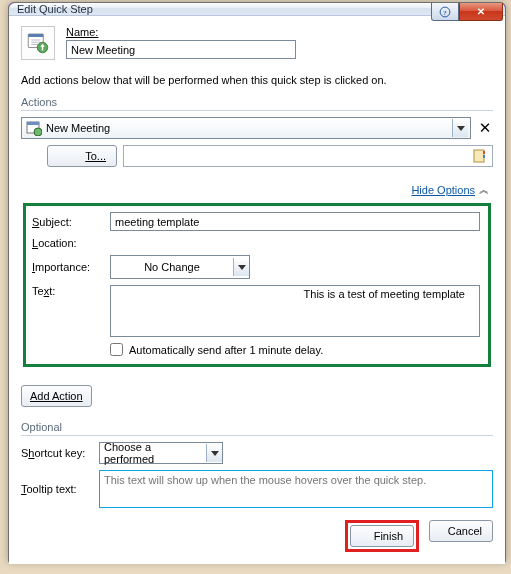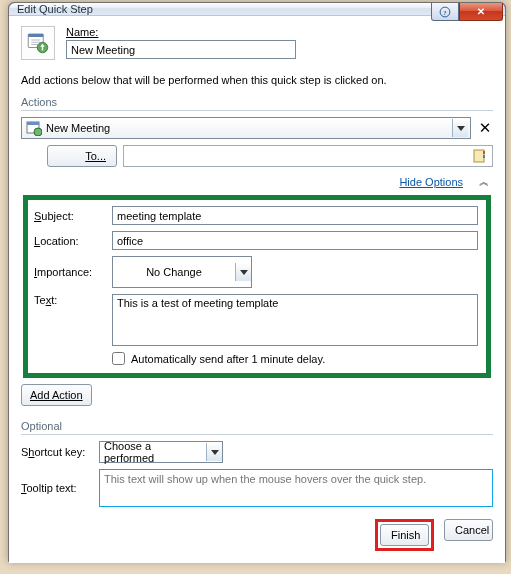--- a/index.html
+++ b/index.html
@@ -116,52 +116,53 @@
   .to-btn { width: 70px; text-decoration: underline; }
   .to-field {
     flex: 1; height: 22px;
     border: 1px solid #a0aebc;
     padding: 0 4px;
     display: flex; align-items: center; justify-content: flex-end;
     background: #fff;
   }
   .addrbook-icon { width: 16px; height: 16px; }
 
-  .hide-row { display: flex; justify-content: flex-end; align-items: center; gap: 16px; margin: 4px 4px 6px 0;}
+  .hide-row { display: flex; justify-content: flex-end; align-items: center; gap: 4px; margin: 12px 4px 6px 0;}
   .link { color: #0b57a8; text-decoration: underline; cursor: pointer; }
   .chev { font-size: 10px; color: #333; }
 
   .red-box {
-    border: 5px solid #15803d;
+    border: 3px solid #15803d;
     padding: 6px 8px 8px 6px;
-    margin: 0 2px 6px 2px;
+    margin: 0 2px 18px 2px;
   }
   .form-row { display: flex; align-items: center; margin-bottom: 6px; gap: 6px;}
   .form-row .lbl { width: 72px; }
   .u { text-decoration: underline; }
   .fld {
     flex: 1; height: 19px;
     border: 1px solid #7a8a99;
     padding: 1px 4px;
     font: inherit;
   }
   .imp-combo {
-    width: 140px; height: 32px;
+    width: 140px; height: 24px;
     border: 1px solid #7a8a99;
     display: flex; align-items: center;
     background: #fff;
   }
   .imp-combo span { flex: 1; text-align: center; }
   .textarea {
     flex: 1;
     height: 52px;
     border: 1px solid #7a8a99;
-    padding: 2px 4px;
+    padding: 2px 14px;
     font: inherit;
     resize: none;
+    text-align: right;
   }
   .check-row { display: flex; align-items: center; gap: 6px; margin-left: 78px; margin-top: 2px;}
   .check-row input { width: 13px; height: 13px; margin: 0;}
 
   .add-action { margin: 0 0 14px 0; }
   .add-action .btn { text-decoration: underline; padding: 0 8px; }
 
   .optional-block {}
   .opt-row { display: flex; align-items: center; gap: 6px; margin-bottom: 6px;}
   .opt-row .lbl { width: 72px; }
@@ -180,21 +181,21 @@
     padding: 3px 4px;
     font: inherit;
     resize: none;
   }
 
   .footer {
     display: flex; justify-content: flex-end; gap: 10px;
     margin-top: auto;
     padding: 6px 0 2px;
   }
-  .btn-main { width: 49px; height: 22px; }
+  .btn-main { width: 64px; height: 22px; }
   .finish-wrap { border: 3px solid #e02020; padding: 2px;}
   .tri { width:0;height:0;border-left:4px solid transparent;border-right:4px solid transparent;border-top:5px solid #333;}
 </style>
 </head>
 <body>
 
 <div class="window">
   <div class="titlebar">
     <span class="title-text">Edit Quick Step</span>
     <div class="win-buttons">
@@ -269,21 +270,20 @@
       <span class="chev">︽</span>
     </div>
 
     <div class="red-box">
       <div class="form-row">
         <span class="lbl"><span class="u">S</span>ubject:</span>
         <input class="fld" value="meeting template" style="">
       </div>
       <div class="form-row">
         <span class="lbl"><span class="u">L</span>ocation:</span>
-        <input class="fld" value="office" style="">
       </div>
       <div class="form-row">
         <span class="lbl"><span class="u">I</span>mportance:</span>
         <div class="imp-combo">
           <span>No Change</span>
           <div class="combo-arrow">
               <div class="tri"></div>
             </div>
         </div>
       </div>

